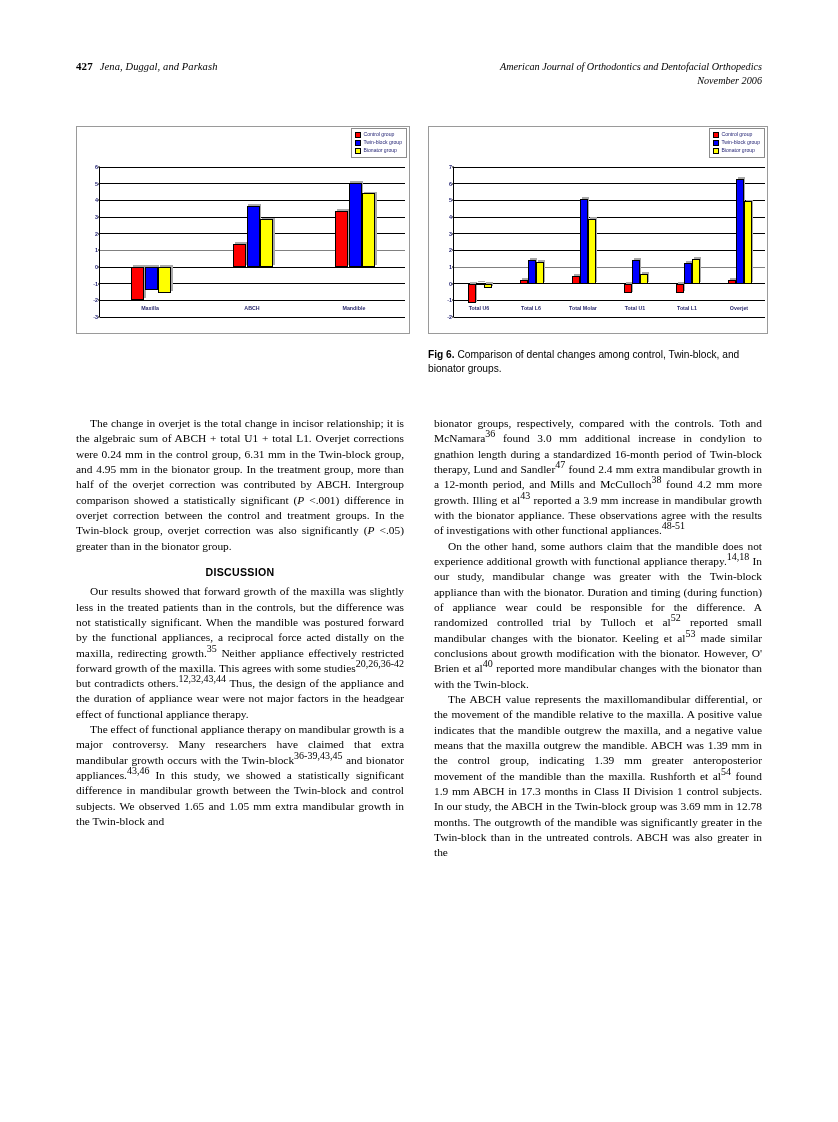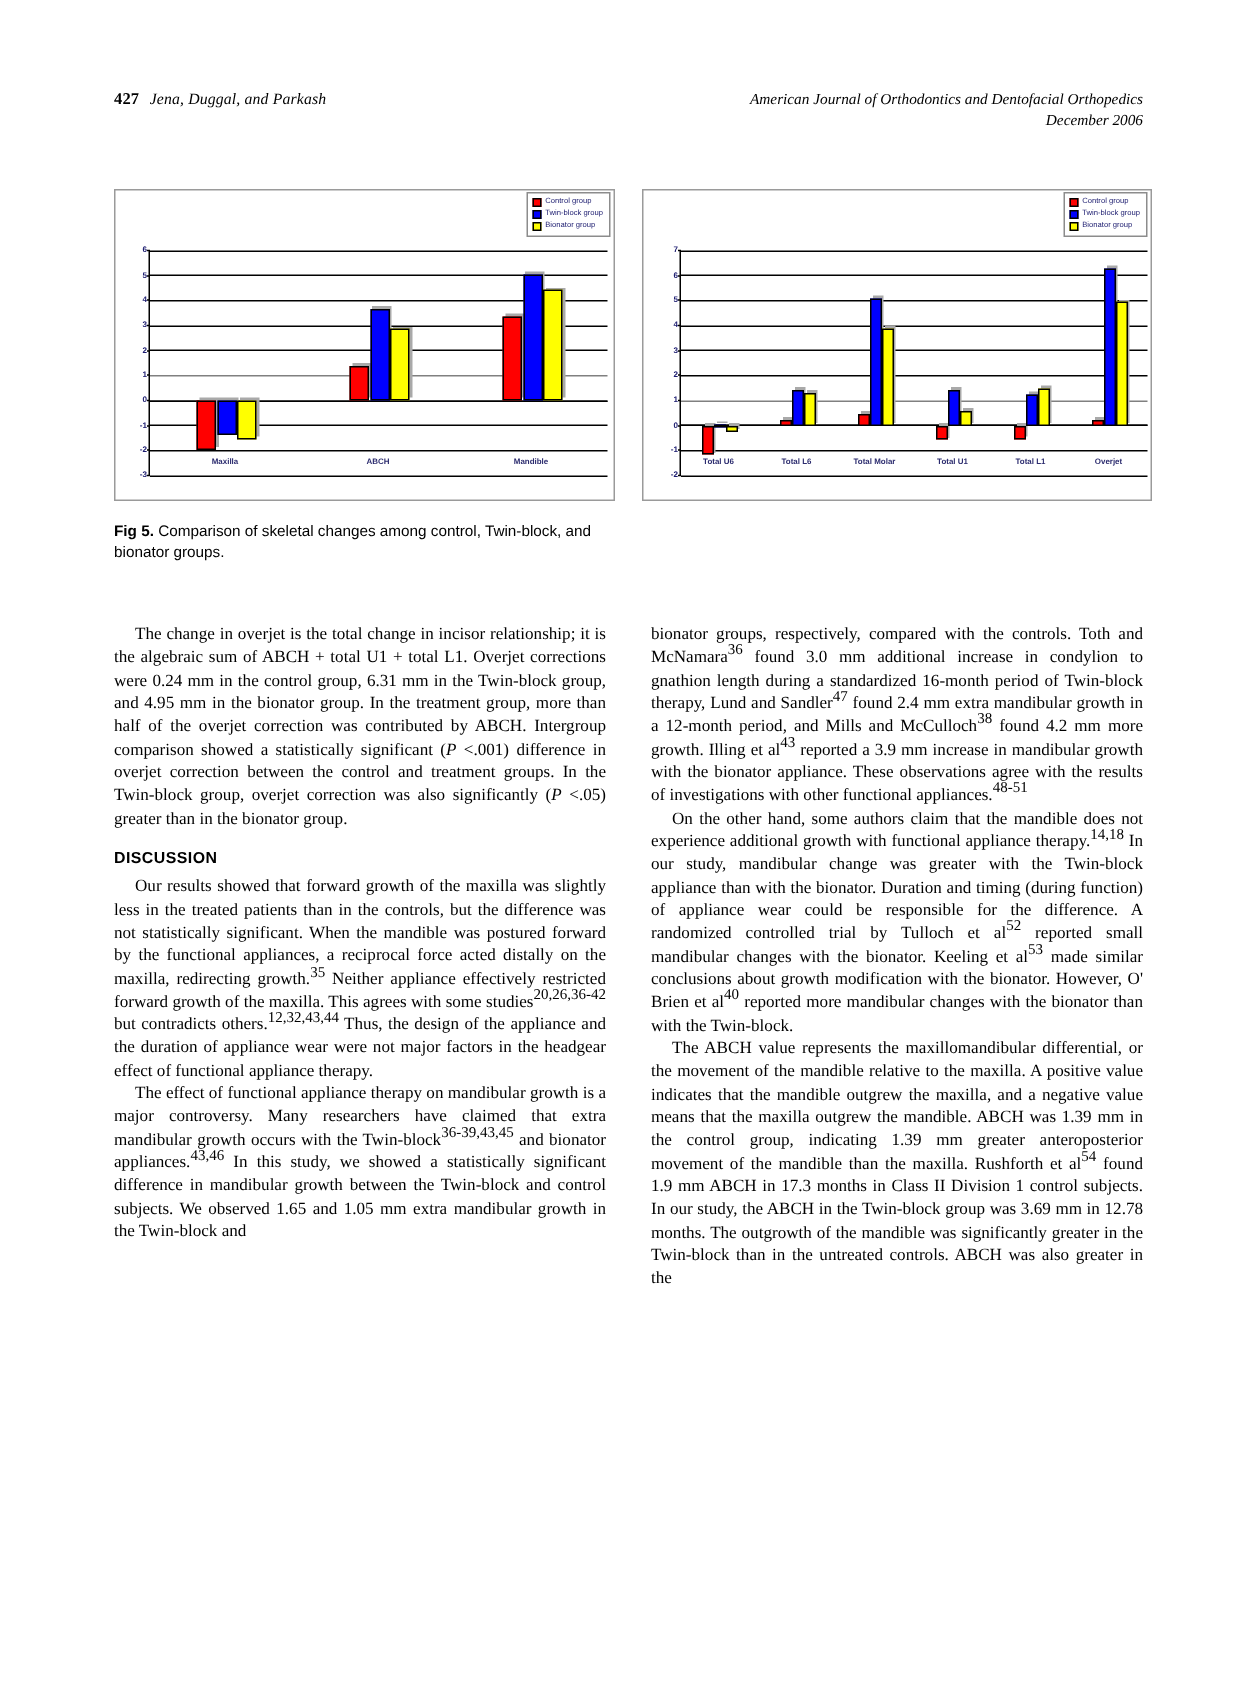--- a/index.html
+++ b/index.html
@@ -187,41 +187,41 @@
     text-indent: 14px;
   }
   .col p.noindent { text-indent: 0; }
   .col h3 {
     font-family: "Liberation Sans", sans-serif;
     font-size: 10.6px;
     font-weight: bold;
     letter-spacing: 0.3px;
     margin: 11px 0 5px 0;
     text-indent: 0;
-    text-align: left;
+    text-align: center;
   }
   sup {
     font-size: 10px;
     vertical-align: super;
     line-height: 0;
   }
   i { font-style: italic; }
 </style>
 </head>
 <body>
 
 <div class="page">
 
   <div class="runhead">
     <div class="runhead-left">
       <span class="folio">427</span><span class="authors">Jena, Duggal, and Parkash</span>
     </div>
     <div class="runhead-right">
       <div>American Journal of Orthodontics and Dentofacial Orthopedics</div>
-      <div>December 2006</div>
+      <div>November 2006</div>
     </div>
   </div>
 
   <div class="figrow">
 
     <div class="figbox">
       <div class="chart-wrap">
         <div class="chart-outer" id="fig5-outer" style="width: 334px; height: 208px;">
             <div class="plot-area" style="left: 22px; top: 40px; width: 306px; height: 150px;">
               <div class="gridline" style="top: -0.5px;"></div>
@@ -285,23 +285,20 @@
               <div class="legend-item">
                 <span class="legend-swatch" style="background: rgb(0, 0, 255);"></span>
                 <span>Twin-block group</span>
               </div>
               <div class="legend-item">
                 <span class="legend-swatch" style="background: rgb(255, 255, 0);"></span>
                 <span>Bionator group</span>
               </div>
             </div>
           </div>
-      </div>
-      <div class="figcap">
-        <b>Fig 5.</b><span> Comparison of skeletal changes among control, Twin-block, and bionator groups.</span>
       </div>
     </div>
 
     <div class="figbox">
       <div class="chart-wrap">
         <div class="chart-outer" id="fig6-outer" style="width: 340px; height: 208px;">
             <div class="plot-area" style="left: 24px; top: 40px; width: 312px; height: 150px;">
               <div class="gridline" style="top: -0.5px;"></div>
               <div class="ytick-mark" style="top: 0px;"></div>
               <div class="ytick" style="top: 0px;">7</div>
@@ -385,20 +382,23 @@
                 <span class="legend-swatch" style="background: rgb(0, 0, 255);"></span>
                 <span>Twin-block group</span>
               </div>
               <div class="legend-item">
                 <span class="legend-swatch" style="background: rgb(255, 255, 0);"></span>
                 <span>Bionator group</span>
               </div>
             </div>
           </div>
       </div>
+      <div class="figcap">
+        <b>Fig 6.</b><span> Comparison of dental changes among control, Twin-block, and bionator groups.</span>
+      </div>
     </div>
 
   </div>
 
   <div class="cols">
     <div class="col" id="col-left">
         <p>The change in overjet is the total change in incisor relationship; it is the algebraic sum of ABCH + total U1 + total L1. Overjet corrections were 0.24 mm in the control group, 6.31 mm in the Twin-block group, and 4.95 mm in the bionator group. In the treatment group, more than half of the overjet correction was contributed by ABCH. Intergroup comparison showed a statistically significant (<i>P</i> &lt;.001) difference in overjet correction between the control and treatment groups. In the Twin-block group, overjet correction was also significantly (<i>P</i> &lt;.05) greater than in the bionator group.</p>
         <h3>DISCUSSION</h3>
         <p>Our results showed that forward growth of the maxilla was slightly less in the treated patients than in the controls, but the difference was not statistically significant. When the mandible was postured forward by the functional appliances, a reciprocal force acted distally on the maxilla, redirecting growth.<sup>35</sup> Neither appliance effectively restricted forward growth of the maxilla. This agrees with some studies<sup>20,26,36-42</sup> but contradicts others.<sup>12,32,43,44</sup> Thus, the design of the appliance and the duration of appliance wear were not major factors in the headgear effect of functional appliance therapy.</p>
         <p>The effect of functional appliance therapy on mandibular growth is a major controversy. Many researchers have claimed that extra mandibular growth occurs with the Twin-block<sup>36-39,43,45</sup> and bionator appliances.<sup>43,46</sup> In this study, we showed a statistically significant difference in mandibular growth between the Twin-block and control subjects. We observed 1.65 and 1.05 mm extra mandibular growth in the Twin-block and</p>

